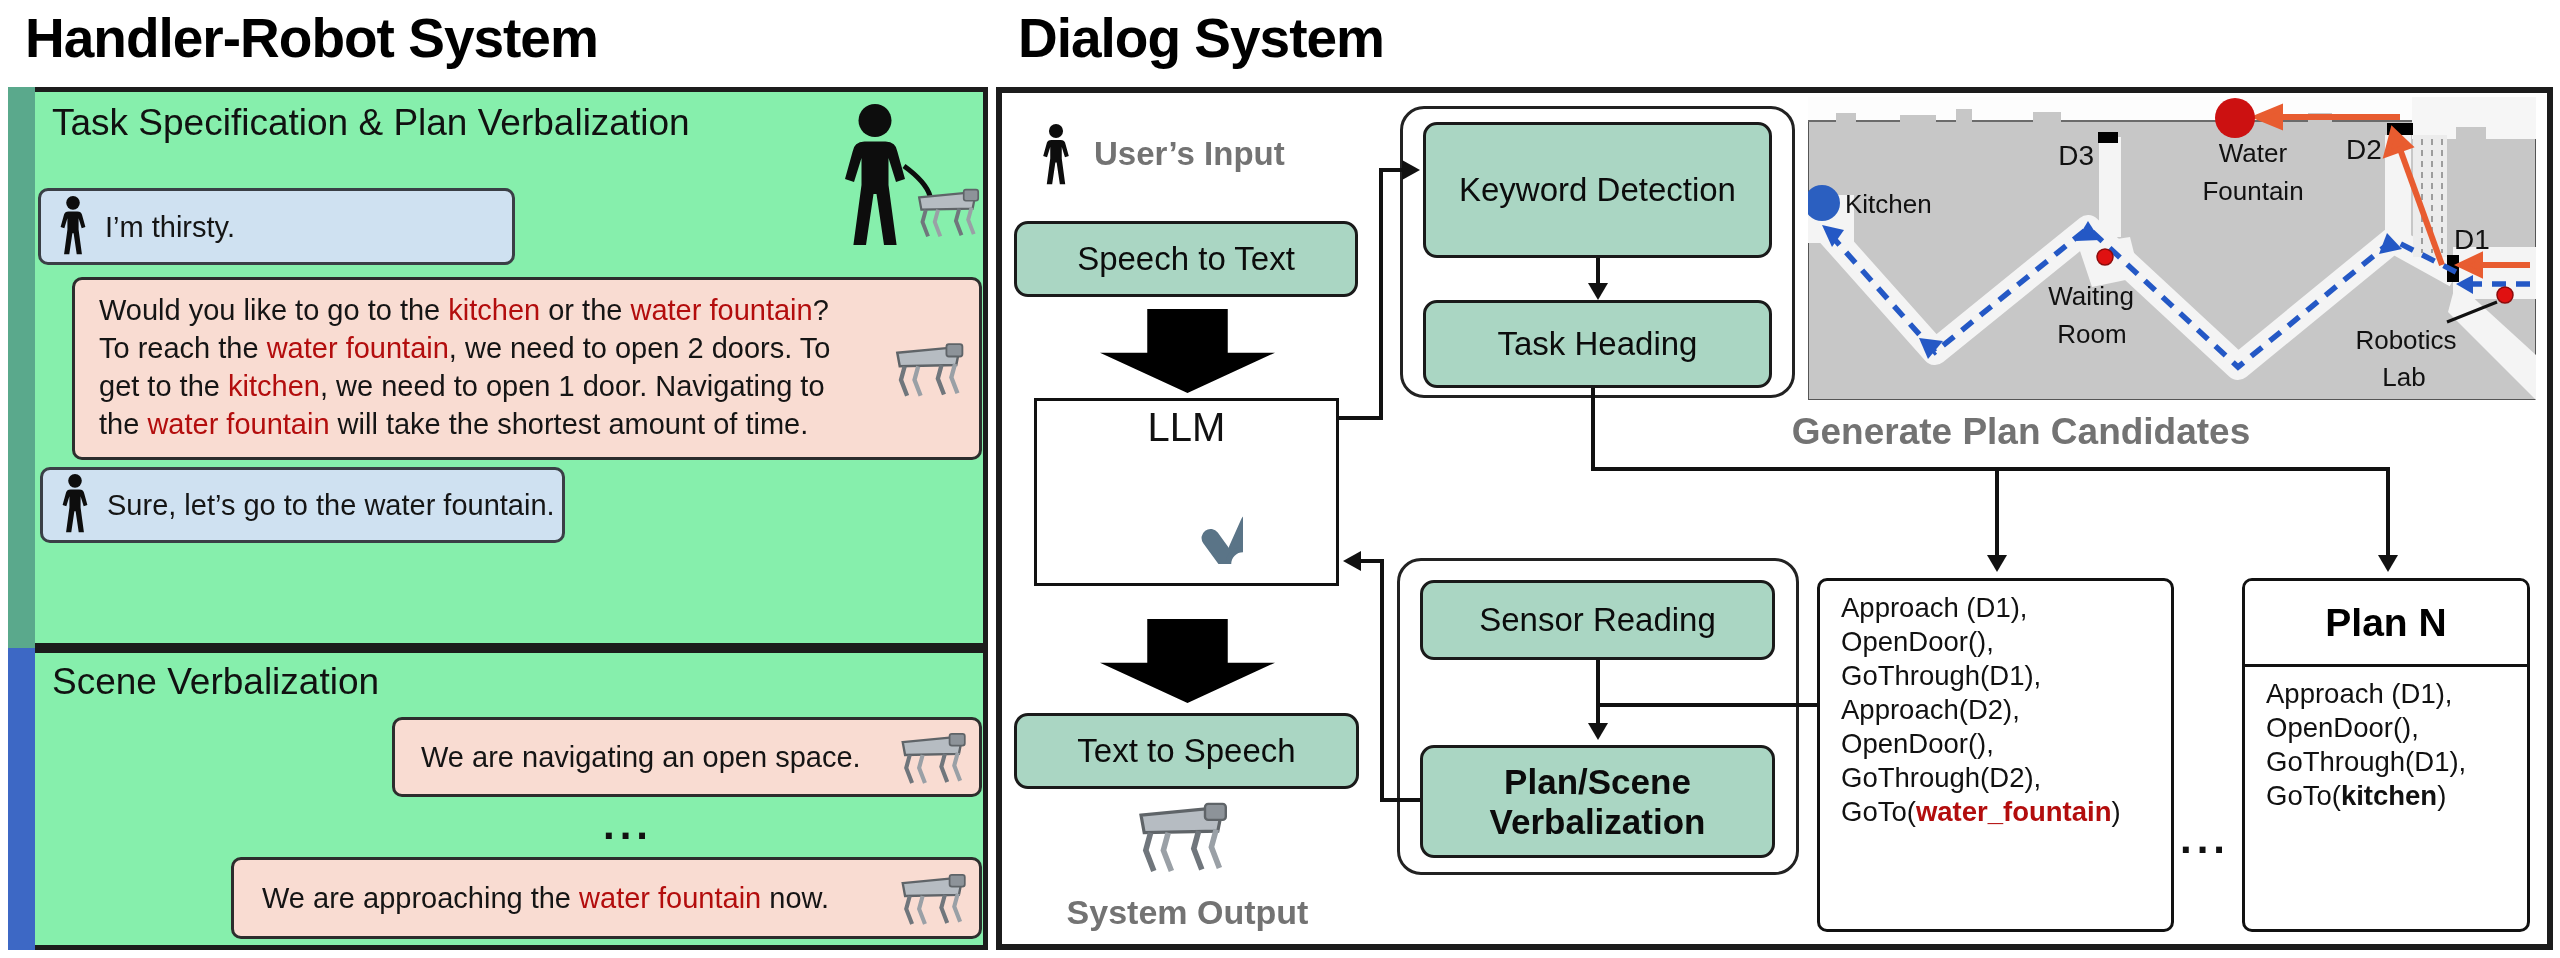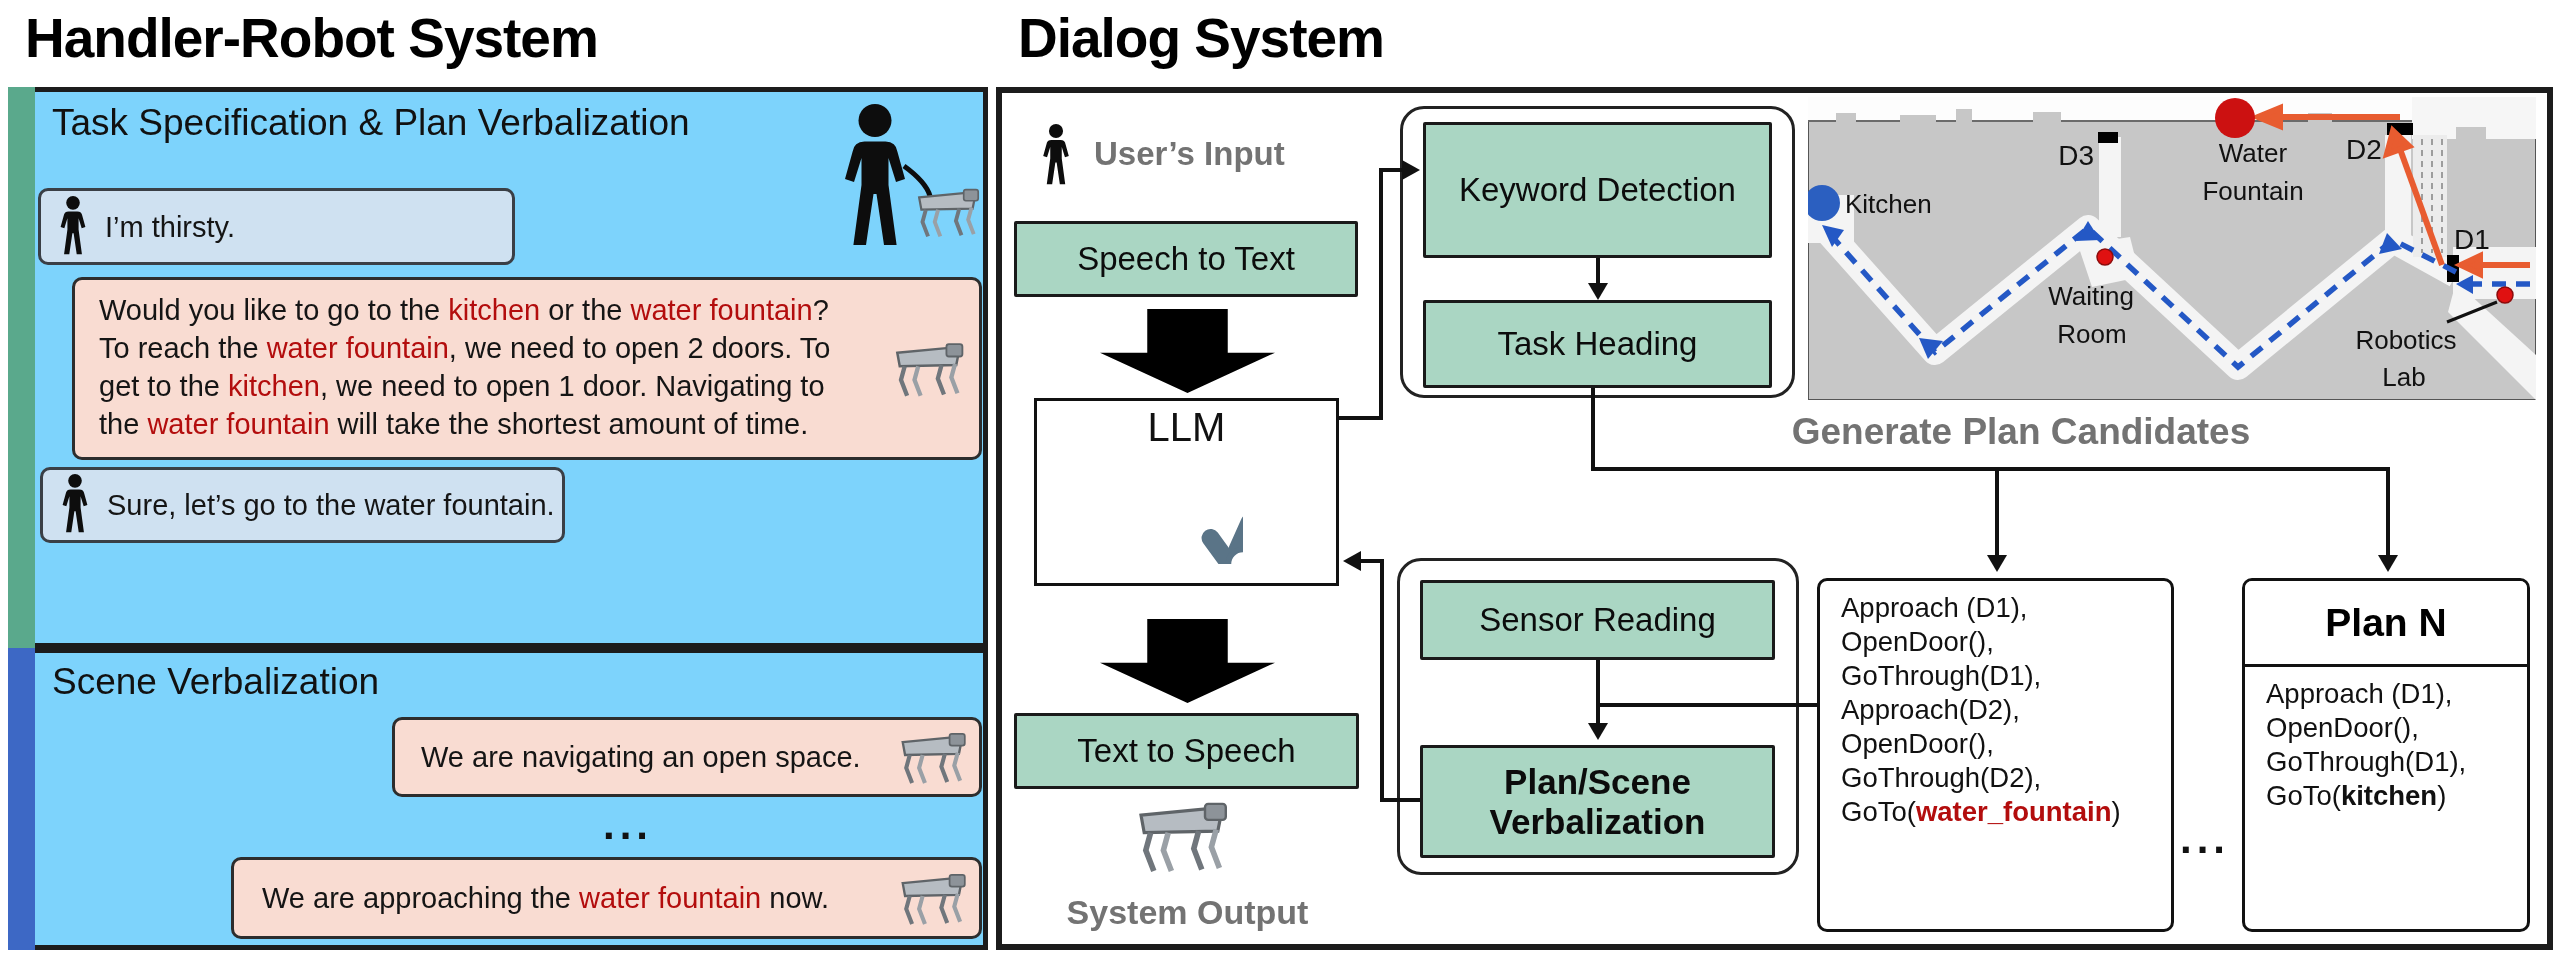--- a/index.html
+++ b/index.html
@@ -2,36 +2,36 @@
 <html><head>
 <meta charset="utf-8">
 <style>
   html,body{margin:0;padding:0;background:#fff;}
   body{width:2560px;height:958px;position:relative;overflow:hidden;
        font-family:"Liberation Sans","DejaVu Sans",sans-serif;color:#111;}
   .abs{position:absolute;}
   
   .big-title{font-size:55px;font-weight:bold;letter-spacing:-1px;color:#000;white-space:nowrap;}
   
-  .section{position:absolute;background:#7dd3fc;border:5px solid #1c1c1c;border-left:none;box-sizing:border-box;}
+  .section{position:absolute;background:#86efac;border:5px solid #1c1c1c;border-left:none;box-sizing:border-box;}
   .section .bar{position:absolute;left:0;top:-5px;bottom:-5px;width:27px;}
   .sec-title{position:absolute;font-size:37px;color:#111;white-space:nowrap;}
   
   .bubble{position:absolute;box-sizing:border-box;border-radius:10px;display:flex;align-items:center;}
   .bubble.blue{background:#cfe1f1;border:3px solid #3a3f46;}
   .bubble.pink{background:#f9dcd2;border:3px solid #2d2d2d;}
   .bubble .txt{font-size:29px;line-height:38px;color:#151515;}
   .seg-r{color:#b30d0d;}
   .seg-b{font-weight:bold;}
   .seg-rb{color:#b30d0d;font-weight:bold;}
   .dots{font-size:42px;font-weight:bold;letter-spacing:5px;color:#111;text-align:center;}
   
   #dialog-panel{position:absolute;left:996px;top:87px;width:1557px;height:863px;
                 border:6px solid #1c1c1c;box-sizing:border-box;background:#fff;}
-  .gbox{position:absolute;background:#aad6c3;border:3px solid #1a1a1a;border-radius:2px;
+  .gbox{position:absolute;background:#aad6c3;border:3px solid #1a1a1a;border-radius:14px;
         display:flex;align-items:center;justify-content:center;text-align:center;
         font-size:33px;color:#0c0c0c;box-sizing:border-box;line-height:40px;}
   .container-round{position:absolute;border:3px solid #222;border-radius:24px;box-sizing:border-box;background:#fff;}
   .wbox{position:absolute;background:#fff;border:3px solid #111;box-sizing:border-box;}
   .fat-arrow{position:absolute;width:175px;height:84px;background:#000;
              clip-path:polygon(27% 0,73% 0,73% 52%,100% 52%,50% 100%,0 52%,27% 52%);}
   .plan-box{position:absolute;border:3px solid #111;border-radius:10px;background:#fff;box-sizing:border-box;overflow:hidden;}
   .plan-head{height:83px;border-bottom:3px solid #111;display:flex;align-items:center;justify-content:center;
              font-size:39px;font-weight:bold;color:#000;}
   .plan-body{padding:10px 0 0 21px;font-size:27.5px;line-height:34px;color:#111;}

